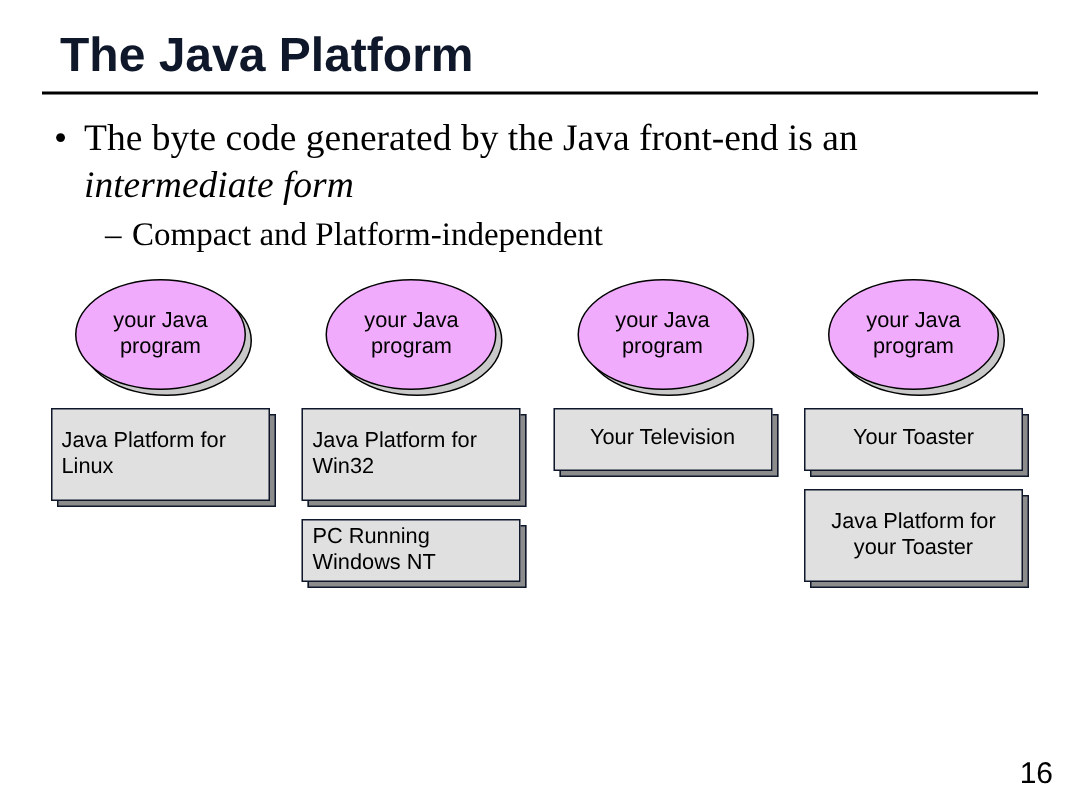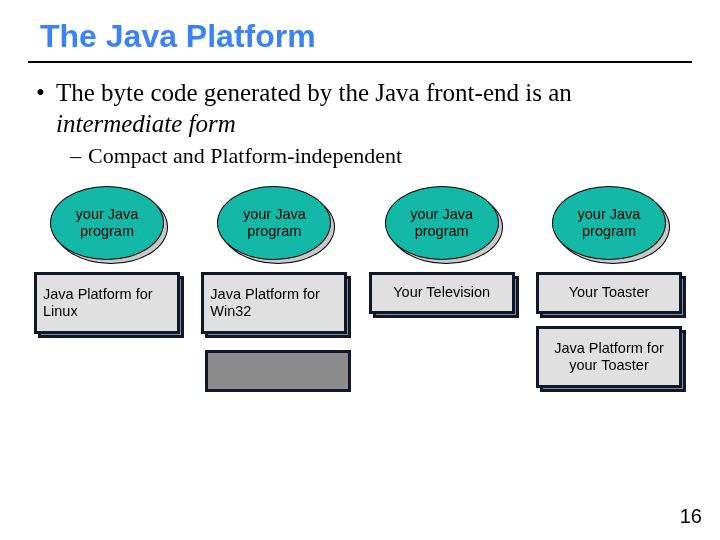--- a/index.html
+++ b/index.html
@@ -15,21 +15,21 @@
     position: relative;
     width: 720px;
     height: 540px;
     box-sizing: border-box;
     padding: 18px 28px 0 28px;
   }
   .title {
     font-family: Arial, Helvetica, sans-serif;
     font-weight: 700;
     font-size: 32px;
-    color: #3b82f6;
+    color: #0f172a;
     margin: 0 0 6px 12px;
     text-align: left;
   }
   .hr {
     border: 0;
     border-top: 2px solid #000;
     margin: 0 0 14px 0;
   }
   .bullets {
     margin: 0 0 16px 0;
@@ -71,21 +71,21 @@
     height: 78px;
     margin-bottom: 8px;
   }
   .oval {
     position: absolute;
     left: 0; top: 0;
     width: 114px;
     height: 74px;
     border: 1px solid #000;
     border-radius: 50%;
-    background: #14b8a6;
+    background: #f0abfc;
     display: flex;
     align-items: center;
     justify-content: center;
     text-align: center;
     font-family: Arial, Helvetica, sans-serif;
     font-size: 14.5px;
     line-height: 1.15;
     box-sizing: border-box;
     padding: 6px;
   }
@@ -96,21 +96,21 @@
   }
   .box-wrap {
     position: relative;
     width: 150px;
     margin-bottom: 8px;
   }
   .box {
     position: absolute;
     left: 0; top: 0;
     box-sizing: border-box;
-    border: 3px solid #0f172a;
+    border: 1px solid #0f172a;
     background: #e0e0e0;
     font-family: Arial, Helvetica, sans-serif;
     font-size: 14.5px;
     line-height: 1.2;
     padding: 4px 6px;
     display: flex;
     align-items: center;
   }
   .box.shadow {
     background: #8c8c8c;
@@ -180,20 +180,23 @@
           </div>
       </div>
       <div class="box-wrap platform-wrap">
         <div class="box shadow"></div>
         <div class="box">
             <span class="inner" style="text-align:left">Java Platform for Win32</span>
           </div>
       </div>
       <div class="box-wrap hw-wrap">
         <div class="box shadow"></div>
+        <div class="box">
+            <span class="inner" style="text-align:left">PC Running Windows NT</span>
+          </div>
       </div>
     </div>
 
     <div class="col">
       <div class="oval-wrap">
         <div class="oval shadow"></div>
         <div class="oval">
             <span>your Java program</span>
           </div>
       </div>

